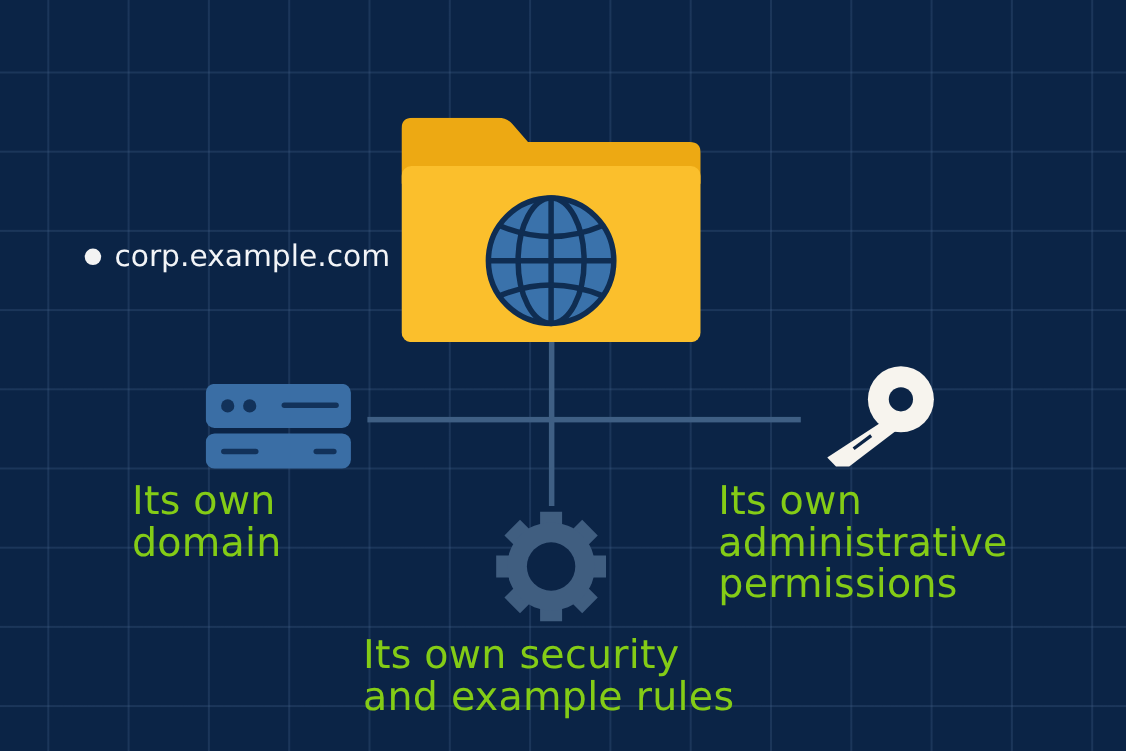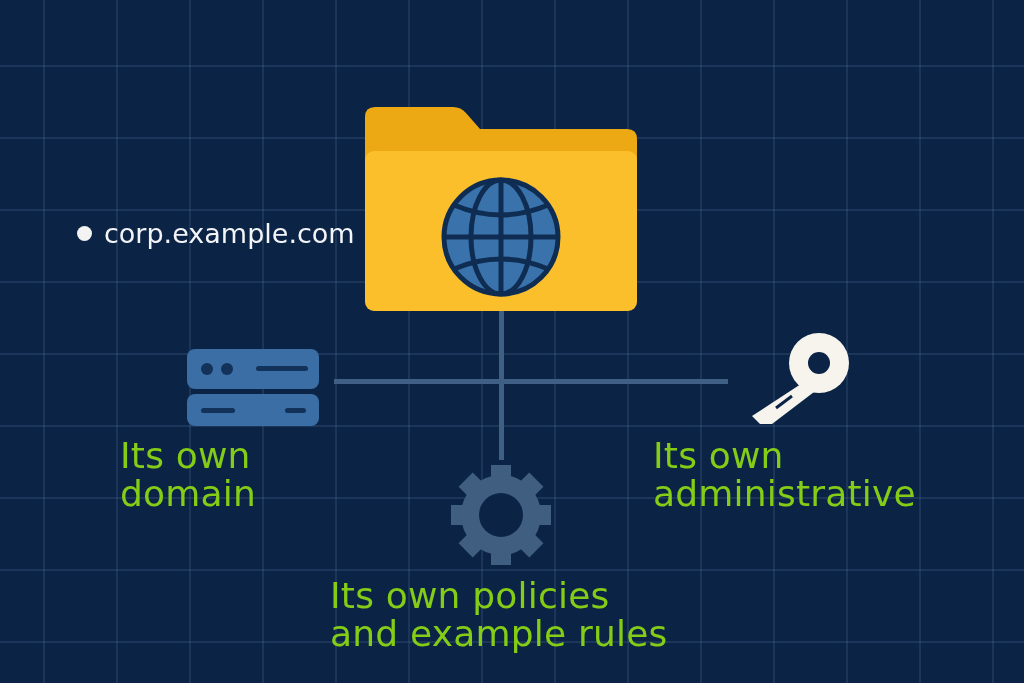--- a/index.html
+++ b/index.html
@@ -59,30 +59,31 @@
 <div class="abs" style="left:752px;top:330px;width:100px;height:95px;">
   <svg width="100" height="95" viewBox="0 0 100 95">
     <circle cx="67" cy="33" r="30" fill="#f7f4ee"></circle>
     <circle cx="67" cy="33" r="11" fill="#0b2446"></circle>
     <path d="M52 52 L62 62 L20 94 L8 94 L0 86 Z" fill="#f7f4ee"></path>
     <path d="M24 78 L40 66" stroke="#0b2446" stroke-width="3"></path>
   </svg>
 </div>
 <div class="label" style="left:619px;top:437px;width:360px;margin-left:34px;">
   <div>Its own administrative</div>
+  <div>permissions</div>
 </div>
 
 <div class="abs" style="left:451px;top:465px;width:100px;height:100px;">
   <svg width="100" height="100" viewBox="-50 -50 100 100">
     <g fill="#405e80">
       <rect x="-10" y="-50" width="20" height="100"></rect>
       <rect x="-10" y="-50" width="20" height="100" transform="rotate(45)"></rect>
       <rect x="-10" y="-50" width="20" height="100" transform="rotate(90)"></rect>
       <rect x="-10" y="-50" width="20" height="100" transform="rotate(135)"></rect>
       <circle r="40"></circle>
     </g>
     <circle r="22" fill="#0b2446"></circle>
   </svg>
 </div>
 <div class="label" style="left:330px;top:577px;width:340px;">
-  <div>Its own policies</div>
+  <div>Its own security</div>
   <div>and example rules</div>
 </div>
 
 </body></html>

